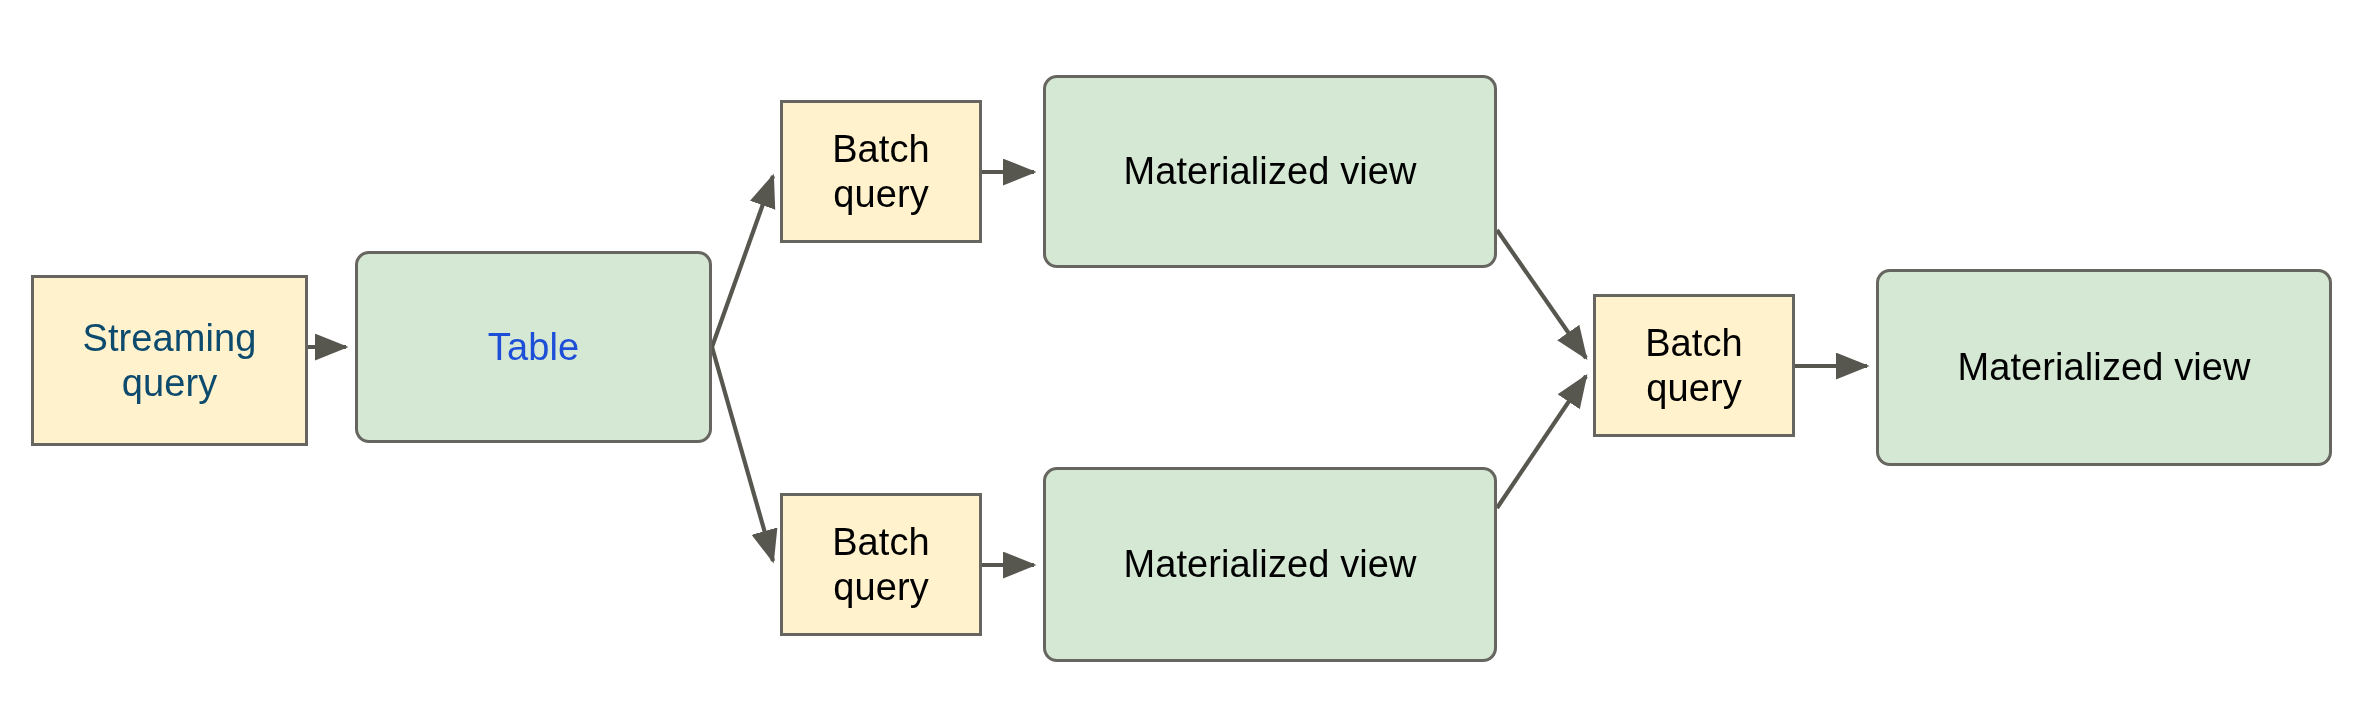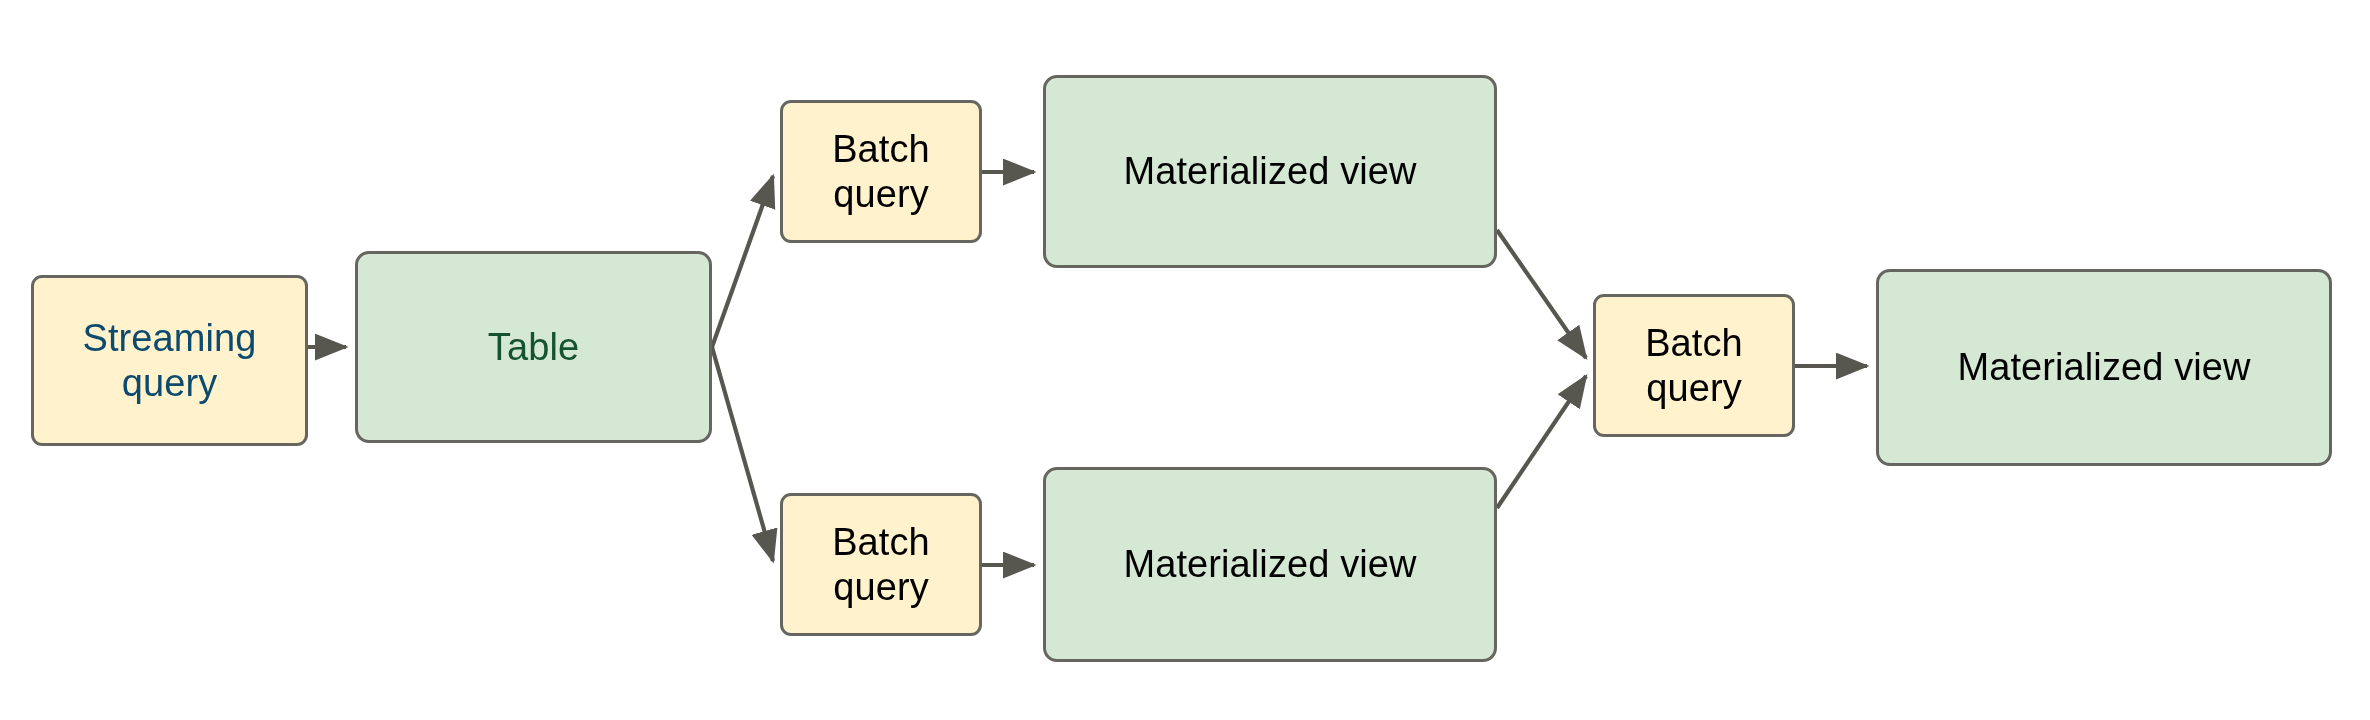--- a/index.html
+++ b/index.html
@@ -36,21 +36,21 @@
     color: #000000;
     font-family: "Liberation Sans", sans-serif;
     font-size: 38px;
     line-height: 1.18;
     letter-spacing: 0.1px;
     white-space: pre-line;
   }
   .node-process {
     background: #fff2cc;
     border: 3px solid #66655f;
-    border-radius: 11px;
+    border-radius: 0;
   }
   .node-store {
     background: #d5e8d4;
     border: 3px solid #66655f;
     border-radius: 14px;
   }
   .node-label {
     display: block;
     padding: 0 6px;
   }
@@ -74,21 +74,21 @@
         <path d="M 982 565 L 1034 565" stroke="#57564f"></path>
         <path d="M 1497 230 L 1586 358" stroke="#57564f"></path>
         <path d="M 1497 508 L 1586 376" stroke="#57564f"></path>
         <path d="M 1795 366 L 1867 366" stroke="#57564f"></path>
       </g>
   </svg>
 
   <div id="nodes-layer">
       <div class="node node-process" style="left: 31px; top: 275px; width: 277px; height: 171px; background: rgb(255, 242, 204); border-color: rgb(102, 101, 95); color: #0c4a6e;"><span class="node-label">Streaming
 query</span></div>
-      <div class="node node-store" style="left: 355px; top: 251px; width: 357px; height: 192px; background: rgb(213, 232, 212); border-color: rgb(102, 101, 95); color: #14532d;"><span class="node-label">Table</span></div>
+      <div class="node node-store" style="left: 355px; top: 251px; width: 357px; height: 192px; background: rgb(213, 232, 212); border-color: rgb(102, 101, 95); color: #1d4ed8;"><span class="node-label">Table</span></div>
       <div class="node node-process" style="left: 780px; top: 100px; width: 202px; height: 143px; background: rgb(255, 242, 204); border-color: rgb(102, 101, 95); color: rgb(0, 0, 0);"><span class="node-label">Batch
 query</span></div>
       <div class="node node-store" style="left: 1043px; top: 75px; width: 454px; height: 193px; background: rgb(213, 232, 212); border-color: rgb(102, 101, 95); color: rgb(0, 0, 0);"><span class="node-label">Materialized view</span></div>
       <div class="node node-process" style="left: 780px; top: 493px; width: 202px; height: 143px; background: rgb(255, 242, 204); border-color: rgb(102, 101, 95); color: rgb(0, 0, 0);"><span class="node-label">Batch
 query</span></div>
       <div class="node node-store" style="left: 1043px; top: 467px; width: 454px; height: 195px; background: rgb(213, 232, 212); border-color: rgb(102, 101, 95); color: rgb(0, 0, 0);"><span class="node-label">Materialized view</span></div>
       <div class="node node-process" style="left: 1593px; top: 294px; width: 202px; height: 143px; background: rgb(255, 242, 204); border-color: rgb(102, 101, 95); color: rgb(0, 0, 0);"><span class="node-label">Batch
 query</span></div>
       <div class="node node-store" style="left: 1876px; top: 269px; width: 456px; height: 197px; background: rgb(213, 232, 212); border-color: rgb(102, 101, 95); color: rgb(0, 0, 0);"><span class="node-label">Materialized view</span></div>
     </div>

